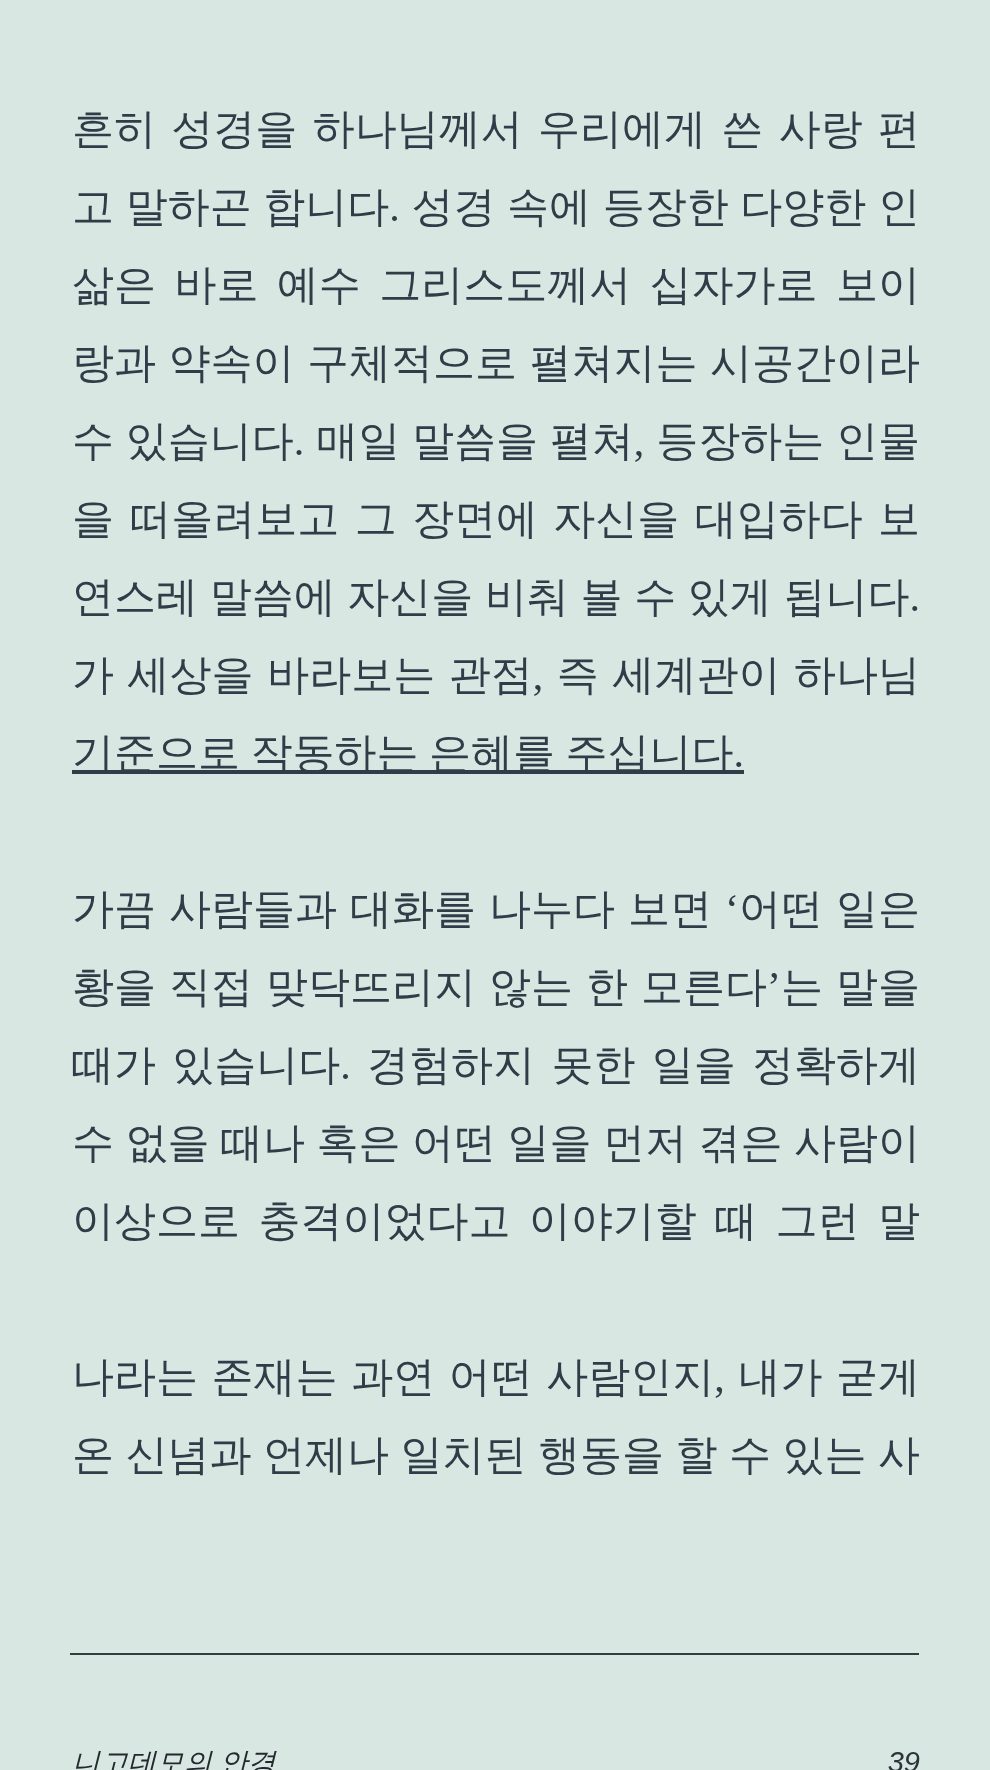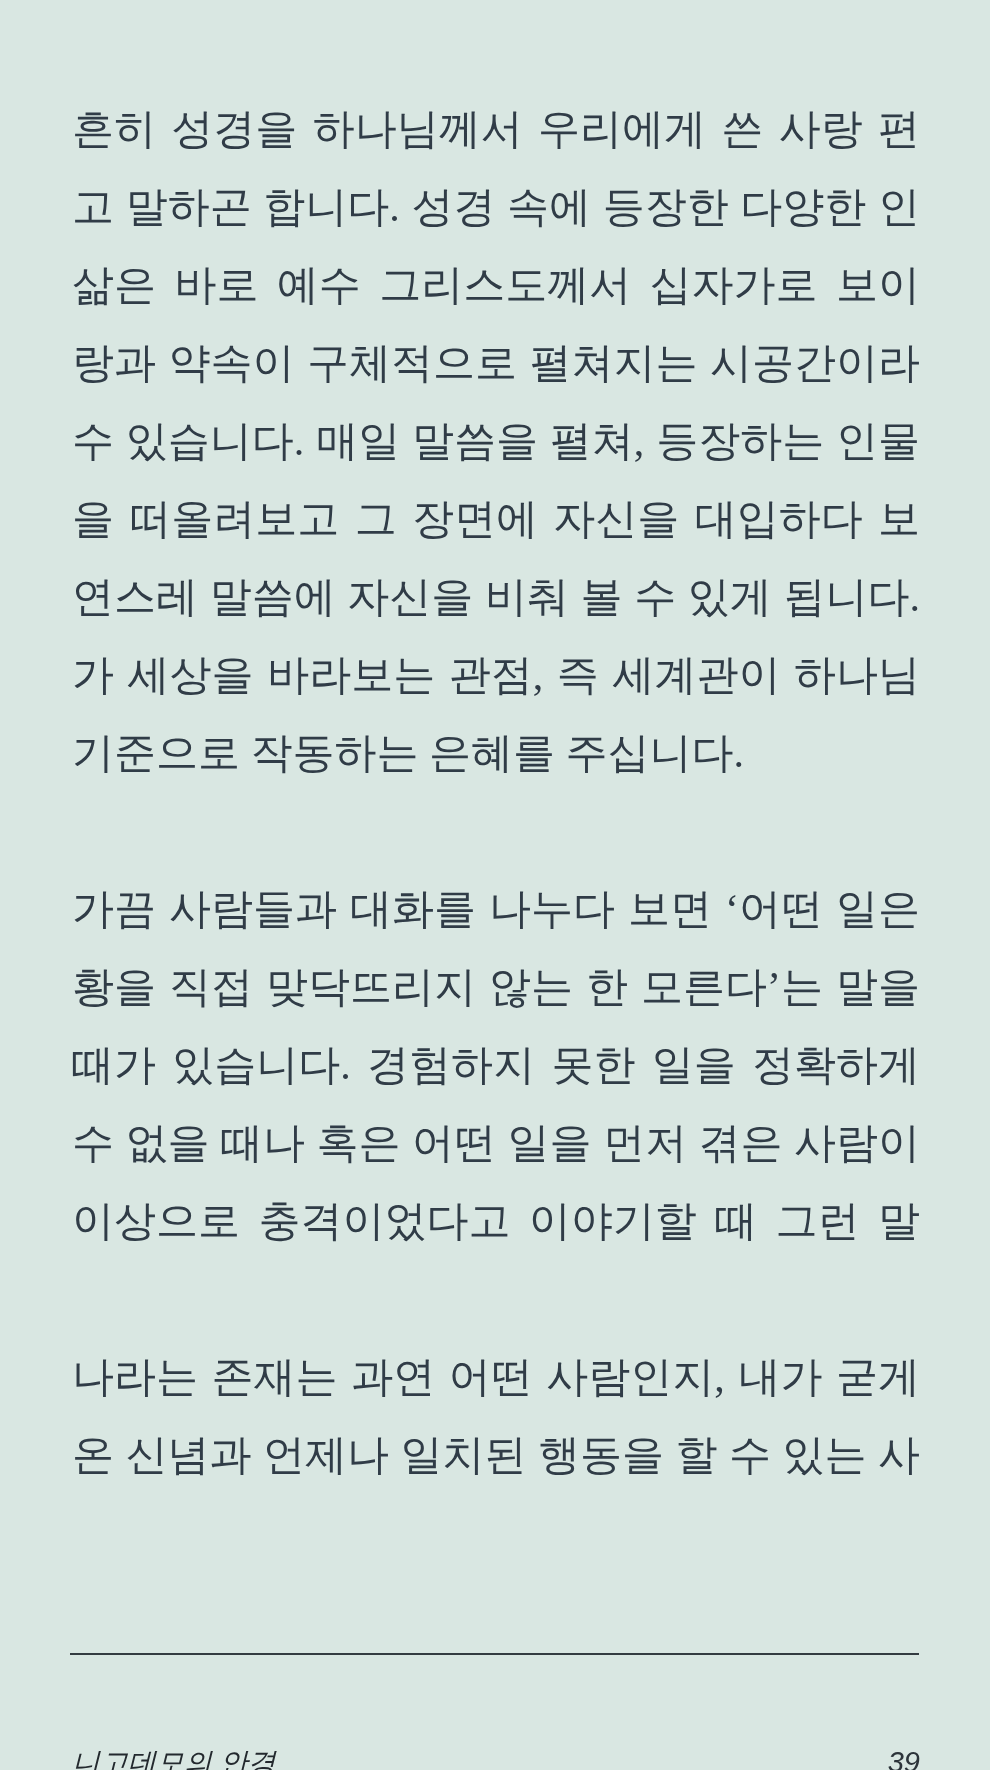--- a/index.html
+++ b/index.html
@@ -33,20 +33,21 @@
     font-size: 42px;
     color: #303c47;
     text-align: justify;
     text-align-last: justify;
     overflow: hidden;
     white-space: normal;
   }
   .line.para-end {
     text-align: left;
     text-align-last: left;
+    text-decoration: underline;
   }
   .footer-rule {
     position: absolute;
     left: 70px;
     top: 1653px;
     width: 849px;
     height: 1.5px;
     background: #333c41;
   }
   .footer-row {

